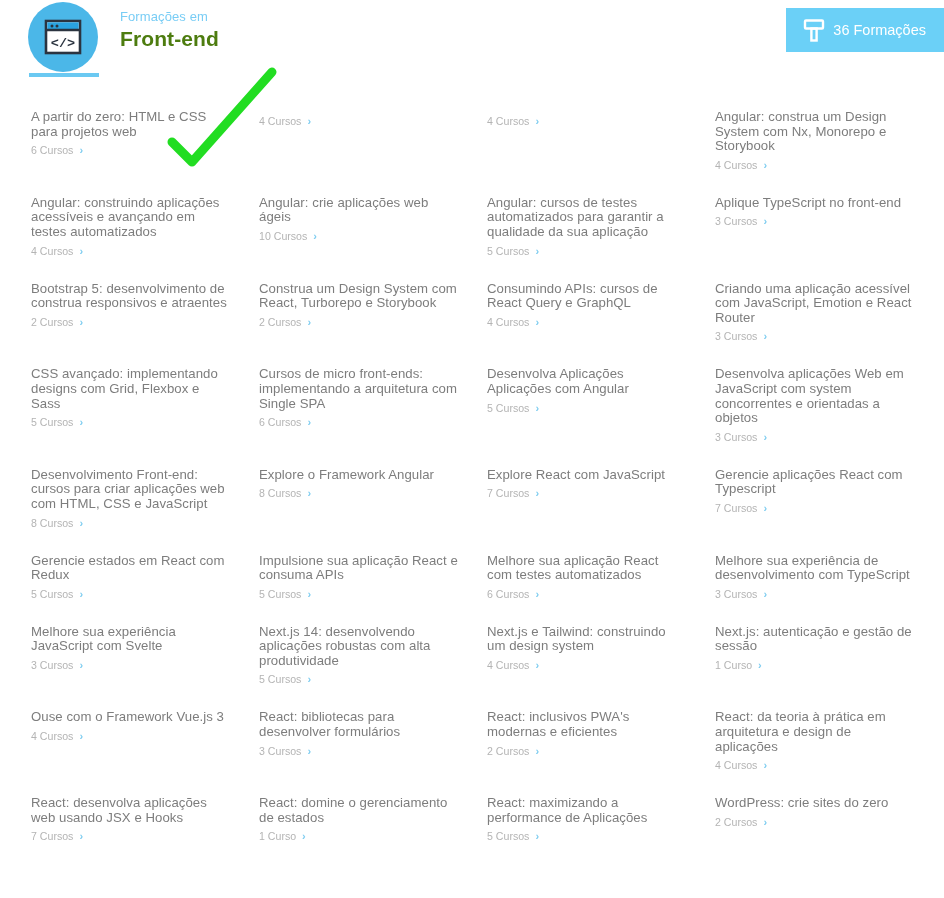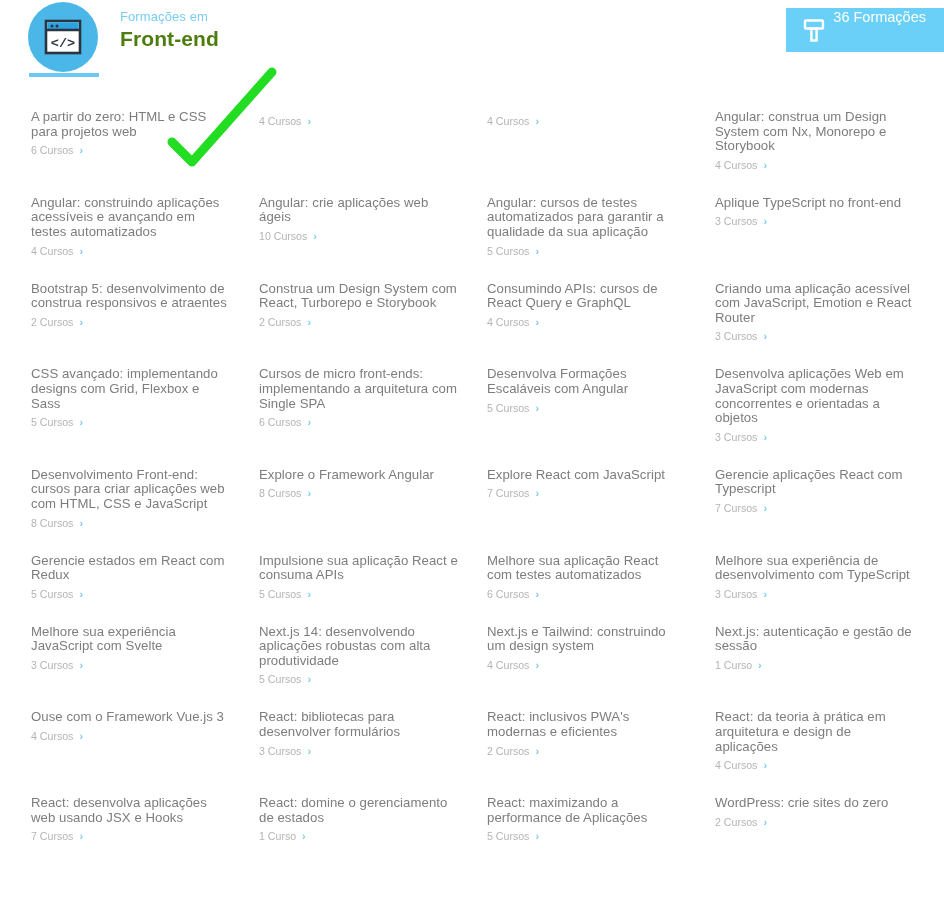--- a/index.html
+++ b/index.html
@@ -33,21 +33,21 @@
   .divider {
     position: absolute; left: 29px; top: 73px;
     width: 70px; height: 4px; background: #6bc9f2;
   }
 
   
   .count-badge {
     position: absolute; right: 0px; top: 8px;
     height: 44px; min-width: 129px;
     background: #6bd0f7; color: #ffffff;
-    display: flex; gap: 8px;
+    display: flex; align-items: center; gap: 8px;
     padding: 0 18px 0 17px;
   }
   .count-badge .badge-icon { display: flex; align-items: center; }
   .count-badge .badge-label {
     font-size: 14.5px; line-height: 18px; white-space: nowrap;
   }
 
   
   .grid {
     position: absolute; left: 0; top: 86px;
@@ -209,28 +209,28 @@
         </div>
       </div>
       <div class="card">
         <div class="card-title">Cursos de micro front-ends: implementando a arquitetura com Single SPA</div>
         <div class="card-meta">
           <span>6 Cursos</span>
           <span class="chev">›</span>
         </div>
       </div>
       <div class="card">
-        <div class="card-title">Desenvolva Formações Escaláveis com Angular</div>
-        <div class="card-meta">
-          <span>5 Cursos</span>
-          <span class="chev">›</span>
-        </div>
-      </div>
-      <div class="card">
-        <div class="card-title">Desenvolva aplicações Web em JavaScript com modernas concorrentes e orientadas a objetos</div>
+        <div class="card-title">Desenvolva Aplicações Aplicações com Angular</div>
+        <div class="card-meta">
+          <span>5 Cursos</span>
+          <span class="chev">›</span>
+        </div>
+      </div>
+      <div class="card">
+        <div class="card-title">Desenvolva aplicações Web em JavaScript com system concorrentes e orientadas a objetos</div>
         <div class="card-meta">
           <span>3 Cursos</span>
           <span class="chev">›</span>
         </div>
       </div>
       <div class="card">
         <div class="card-title">Desenvolvimento Front-end: cursos para criar aplicações web com HTML, CSS e JavaScript</div>
         <div class="card-meta">
           <span>8 Cursos</span>
           <span class="chev">›</span>

